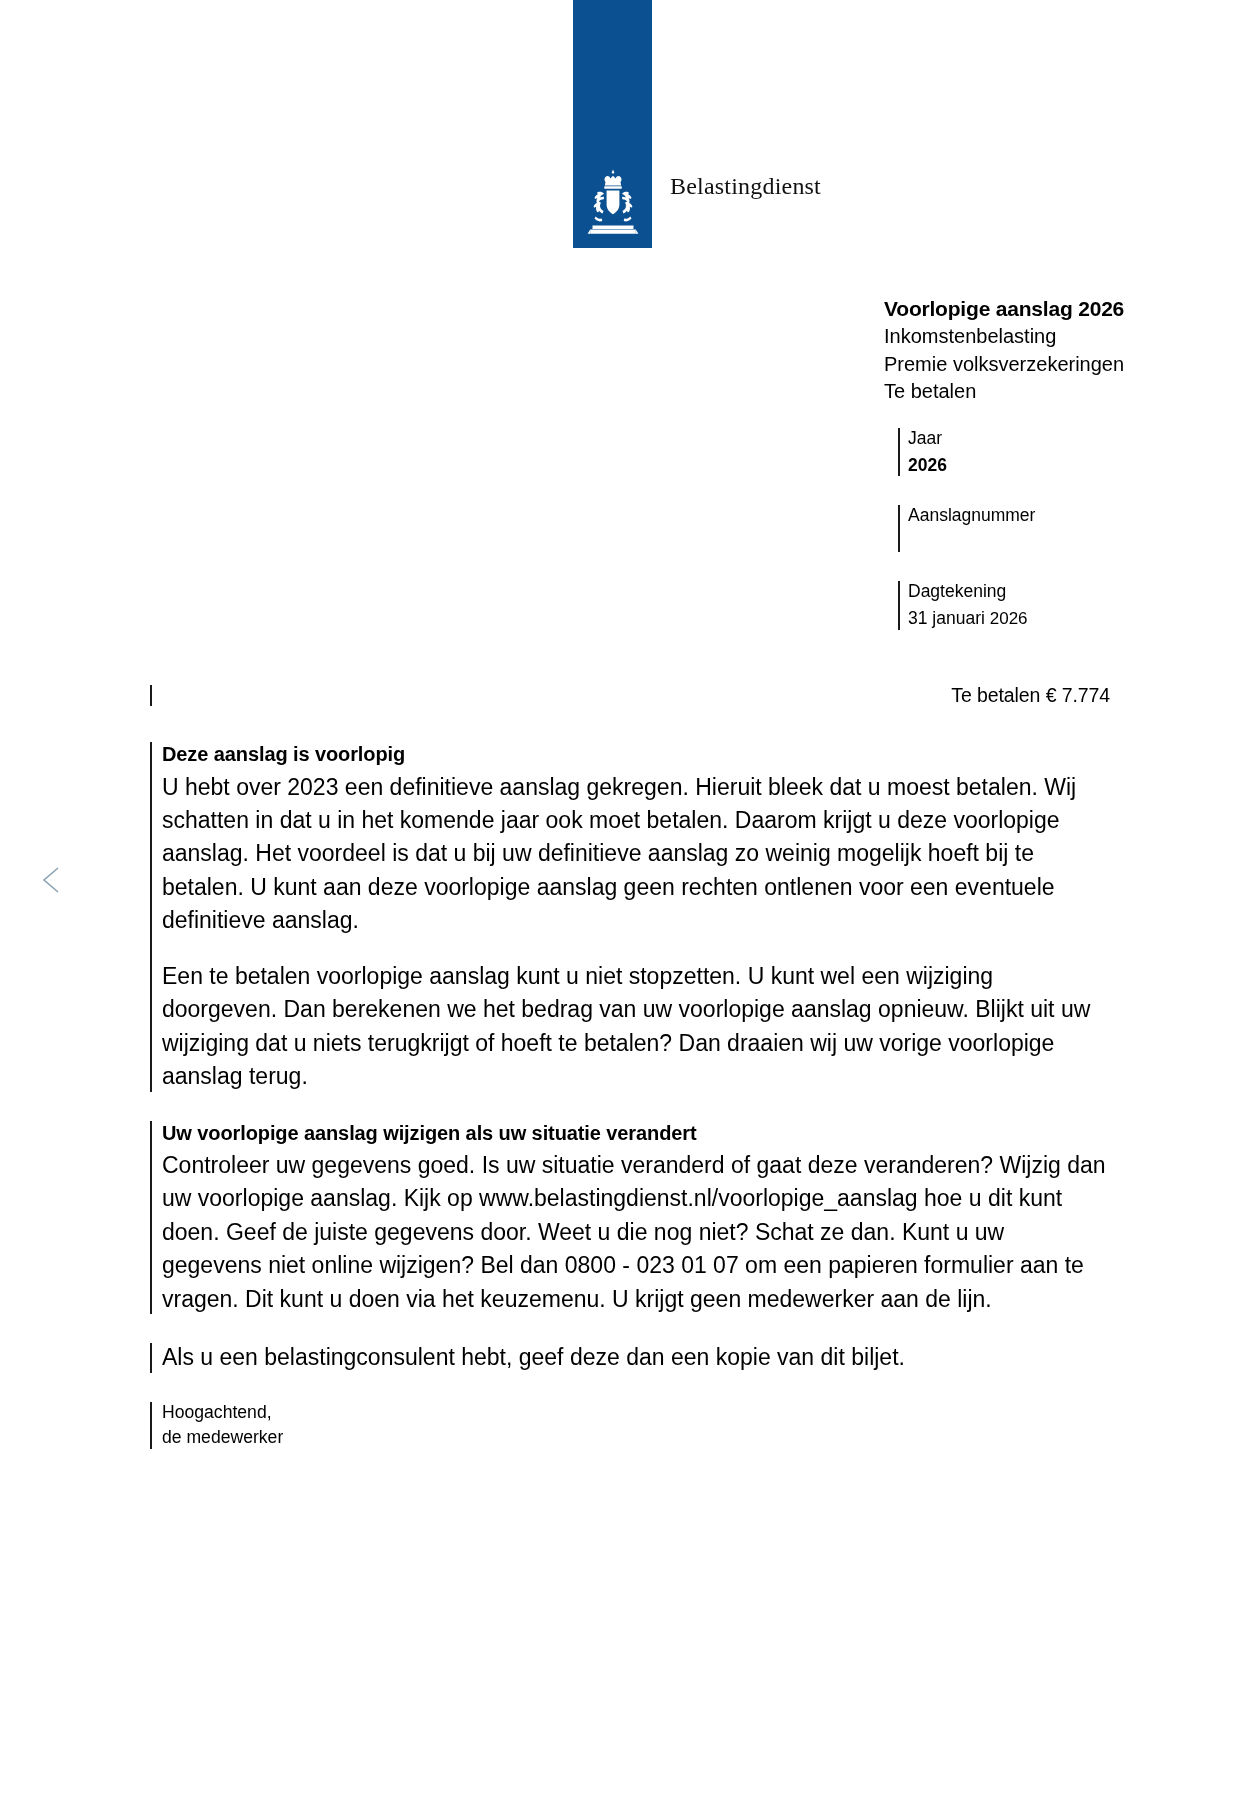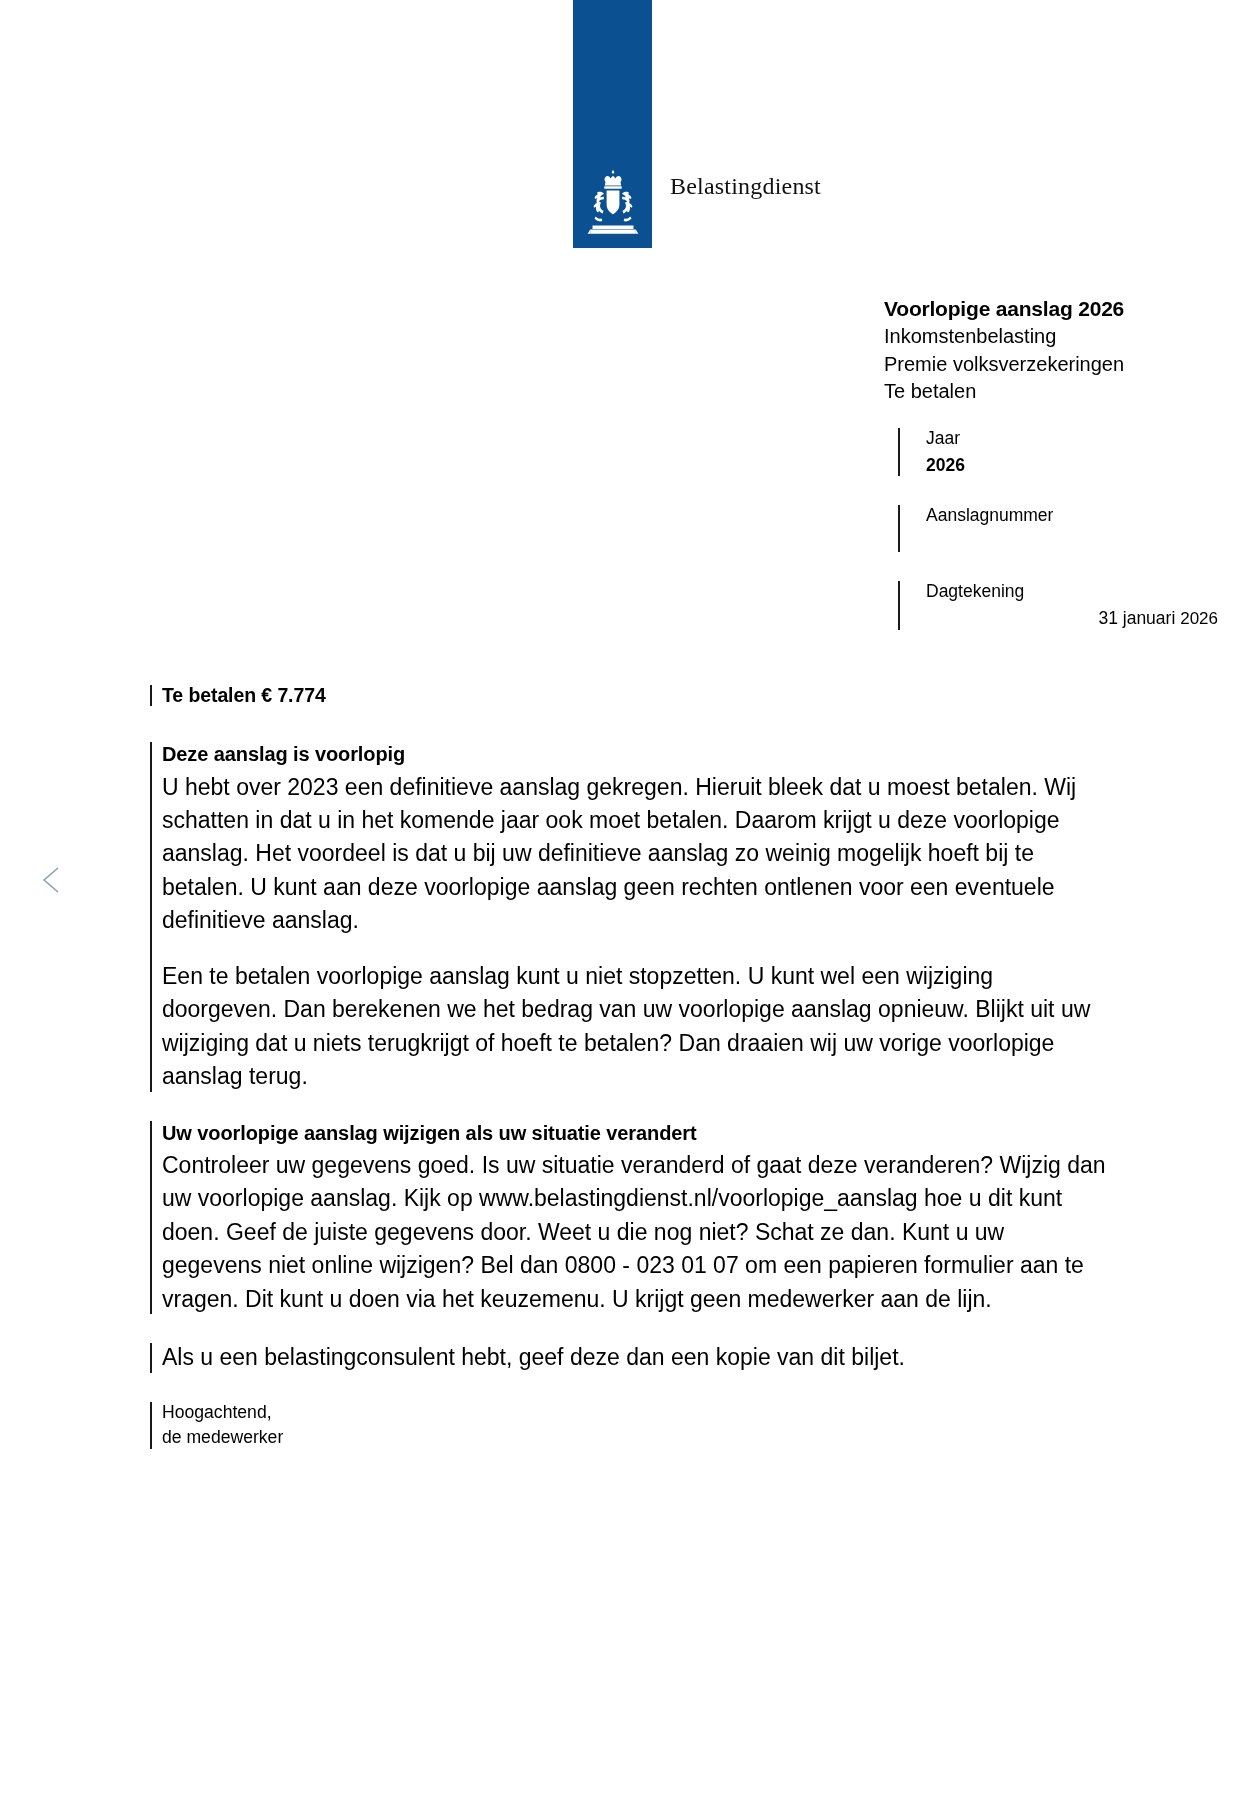--- a/index.html
+++ b/index.html
@@ -78,21 +78,21 @@
 
   
   .meta-list {
     position: absolute;
     left: 898px;
     top: 425px;
     width: 320px;
   }
   .meta-item {
     position: relative;
-    padding-left: 28px;
+    padding-left: 10px;
     margin-bottom: 24px;
   }
   .meta-item::before {
     content: "";
     position: absolute;
     left: 0;
     top: 3px;
     bottom: 2px;
     width: 1.6px;
     background: #1a1a1a;
@@ -103,21 +103,21 @@
     line-height: 1.52;
     white-space: nowrap;
   }
   .meta-value {
     font-size: 17.5px;
     font-weight: bold;
     line-height: 1.52;
     white-space: nowrap;
     min-height: 8px;
   }
-  .meta-value.plain { font-weight: normal; text-align: right; }
+  .meta-value.plain { font-weight: normal; }
   .meta-value .small-year { font-size: 17px; }
 
   
   .body-area {
     position: absolute;
     left: 150px;
     top: 683px;
     width: 960px;
   }
   .block {
@@ -130,24 +130,25 @@
     position: absolute;
     left: 0;
     top: 2px;
     bottom: 2px;
     width: 1.6px;
     background: #1a1a1a;
   }
   .block.amount { margin-bottom: 32px; }
   .amount-text {
     font-size: 19.5px;
-    font-weight: bold;
+    font-weight: normal;
     letter-spacing: -0.1px;
     line-height: 1.3;
     white-space: nowrap;
+    text-align: right;
   }
   .block-heading {
     font-size: 20px;
     font-weight: bold;
     letter-spacing: -0.1px;
     line-height: 1.46;
     margin: 0 0 1px 0;
   }
   .para {
     font-size: 23px;

